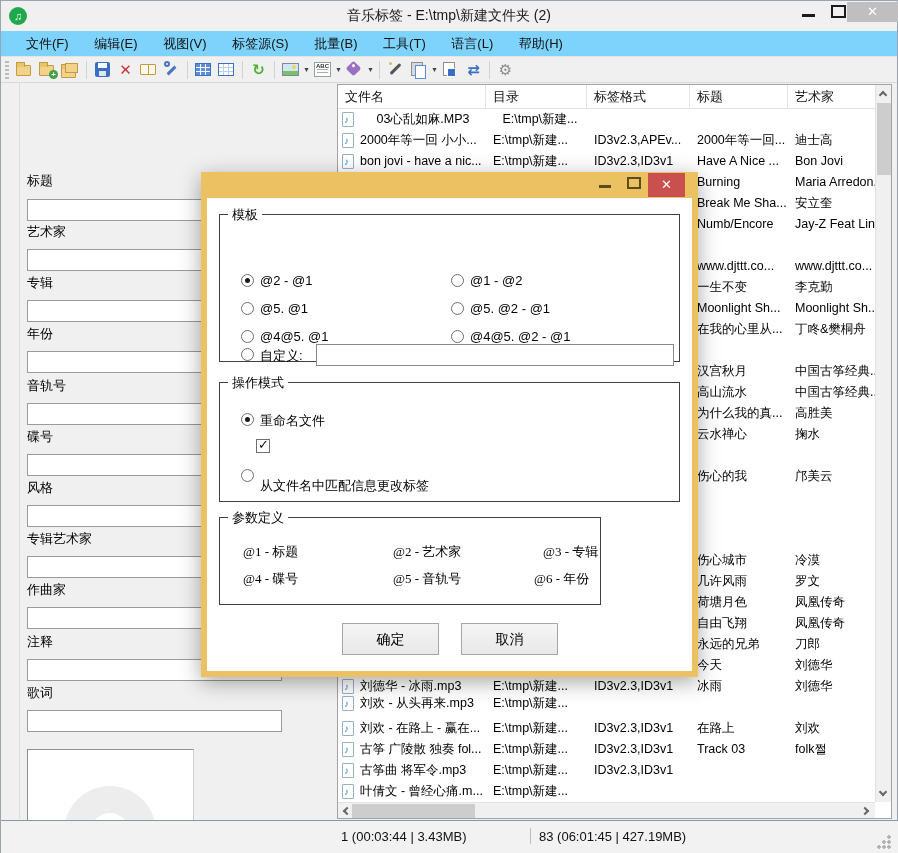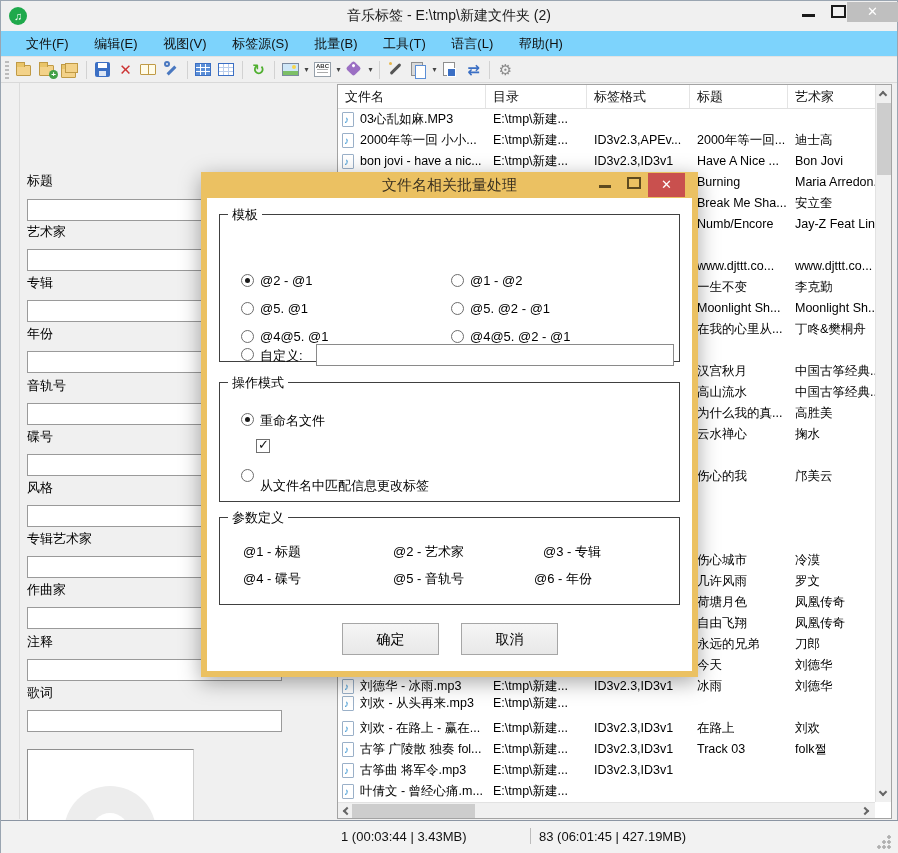--- a/index.html
+++ b/index.html
@@ -144,21 +144,21 @@
   .dlg-min .dash { position:absolute; left:6px; top:13px; width:12px; height:3px; background:#5d4a1f; }
   .dlg-max { position:absolute; left:422px; top:0; width:24px; height:24px; }
   .dlg-max .sq { position:absolute; left:4px; top:5px; width:14px; height:12px; border:2px solid #5d4a1f; }
   .dlg-close { position:absolute; left:447px; top:1px; width:37px; height:24px; background:#c9504e; color:#fff;
                text-align:center; line-height:24px; font-size:13px; }
   .dlg-body { position:absolute; left:6px; top:26px; width:485px; height:473px; background:#fff; }
   .group { position:absolute; border:1px solid #404040; }
   .g-label { position:absolute; left:8px; top:-9px; background:#fff; padding:0 4px; font-size:13px; color:#000; }
   .g-template { left:12px; top:16px; width:461px; height:148px; }
   .g-mode { left:12px; top:184px; width:461px; height:120px; }
-  .g-params { left:12px; top:319px; width:461px; height:88px; }
+  .g-params { left:12px; top:319px; width:382px; height:88px;font-family:Liberation Serif, serif; }
   .radio { position:absolute; width:13px; height:13px; border:1px solid #6d6d6d; border-radius:50%; background:#fff; }
   .radio.sel::after { content:""; position:absolute; left:3px; top:3px; width:5px; height:5px; border-radius:50%; background:#1a1a1a; }
   .opt-label { position:absolute; font-size:13px; color:#000; white-space:nowrap; }
   .custom-input { position:absolute; left:96px; top:129px; width:358px; height:22px; border:1px solid #8a8a8a;
                   background:#fff; font-family:inherit; font-size:12px; padding:0 4px; }
   .param { position:absolute; font-size:13px; white-space:nowrap; }
   .dlg-btn { position:absolute; top:425px; width:97px; height:32px; border:1px solid #a6a6a6;
              background:linear-gradient(#f5f5f5,#e8e8e8); font-size:14px; text-align:center; line-height:30px; }
   .btn-ok { left:135px; }
   .btn-cancel { left:254px; }
@@ -308,21 +308,21 @@
   </div>
       </div>
     <div class="album">
         <div class="disc"></div>
       </div>
 
   </div>
 
   <div class="table-wrap">
     <div class="rows" id="rows">
-        <div class="trow" style="top: 24px;">
+        <div class="trow" style="top: 24px; text-align: center;">
     <span class="row-icon"></span>
     <span class="td c-file">03心乱如麻.MP3</span>
     <span class="td c-dir">E:\tmp\新建...</span>
     <span class="td c-format"></span>
     <span class="td c-title"></span>
     <span class="td c-artist"></span>
   </div>
         <div class="trow" style="top: 45px;">
     <span class="row-icon"></span>
     <span class="td c-file">2000年等一回 小小...</span>
@@ -609,21 +609,20 @@
 
   <div class="statusbar">
     <span class="st-left">1 (00:03:44 | 3.43MB)</span>
     <span class="st-sep"></span>
     <span class="st-right">83 (06:01:45 | 427.19MB)</span>
     <span class="sizegrip"></span>
   </div>
 
   <div class="dialog">
     <div class="dlg-titlebar">
-      <div class="dlg-title">文件名相关批量处理</div>
       <div class="dlg-min">
           <span class="dash"></span>
         </div>
       <div class="dlg-max">
           <span class="sq"></span>
         </div>
       <div class="dlg-close">✕</div>
     </div>
     <div class="dlg-body">
 

